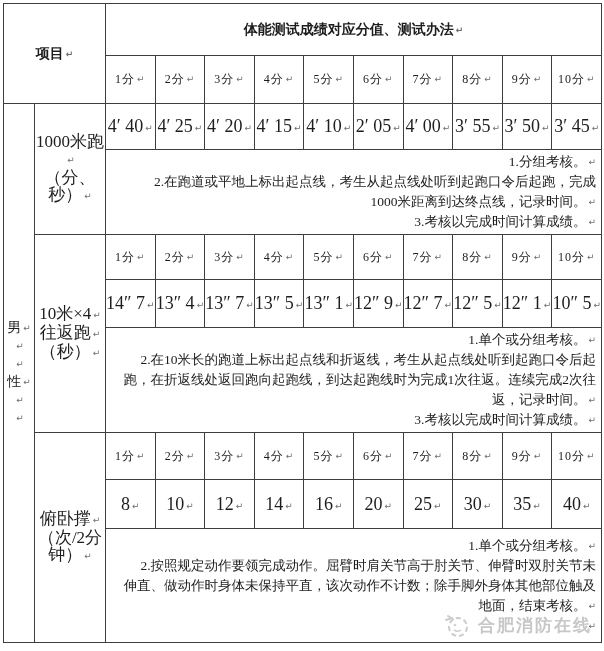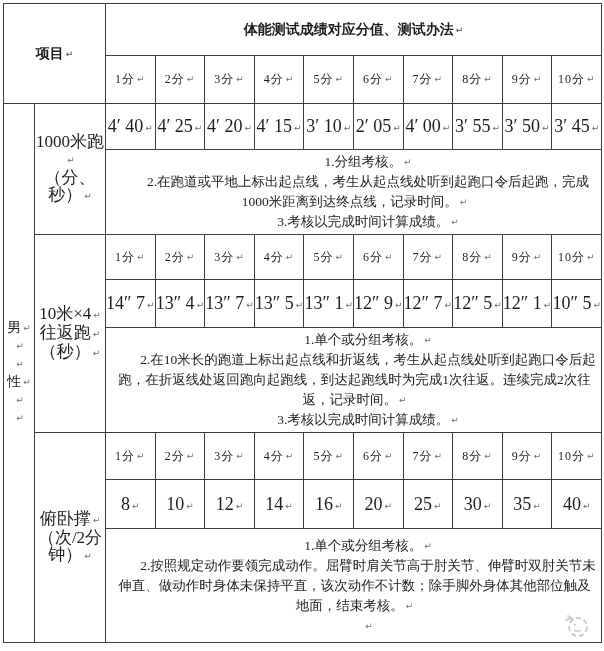--- a/index.html
+++ b/index.html
@@ -15,21 +15,21 @@
     border:1px solid #3e3e3e;text-align:center;vertical-align:middle;
     padding:0;font-size:13px;overflow:hidden;
   }
   td.hdr{font-weight:bold;font-size:14px;}
   td.score{font-size:12px;letter-spacing:1px;}
   td.val{font-size:18px;}
   td.item{font-size:17px;}
   td.item .ln{line-height:17px;}
   td.gender{font-size:14px;}
   td.gender .ln{line-height:17px;}
-  td.instr{text-align:center;vertical-align:middle;padding:2px 5px 2px 7px;}
+  td.instr{text-align:right;vertical-align:middle;padding:2px 5px 2px 7px;}
   td.instr p{margin:0;text-indent:2em;font-size:13.5px;line-height:20px;}
   
   .rm::after{
     content:"\21B5";color:#6e6e6e;font-size:9px;margin-left:2px;
     vertical-align:1px;font-family:"DejaVu Sans",sans-serif;
   }
   .watermark{
     position:absolute;top:610px;right:12px;height:30px;
     display:flex;align-items:center;gap:6px;
     color:#c7c7c7;font-weight:bold;font-size:17px;letter-spacing:2px;
@@ -83,21 +83,21 @@
       <div class="ln rm"></div>
     </td>
     <td rowspan="2" class="item">
       <div class="ln rm">1000米跑</div>
       <div class="ln rm">（分、秒）</div>
     </td>
     <td class="val rm">4′ 40</td>
     <td class="val rm">4′ 25</td>
     <td class="val rm">4′ 20</td>
     <td class="val rm">4′ 15</td>
-    <td class="val rm">3′ 10</td>
+    <td class="val rm">4′ 10</td>
     <td class="val rm">2′ 05</td>
     <td class="val rm">4′ 00</td>
     <td class="val rm">3′ 55</td>
     <td class="val rm">3′ 50</td>
     <td class="val rm">3′ 45</td>
   </tr>
 
   <tr style="height:82px">
     <td colspan="10" class="instr">
       <p class="rm">1.分组考核。</p>
@@ -186,13 +186,14 @@
 </tbody>
   </table>
 
 <div class="watermark">
   <svg width="30" height="30" viewBox="0 0 30 30">
     <circle cx="16" cy="17" r="9" fill="none" stroke="#cccccc" stroke-width="2" stroke-dasharray="5 3"></circle>
     <path d="M4 10 L10 8 M6 6 L11 9" stroke="#cccccc" stroke-width="2" fill="none" stroke-linecap="round"></path>
     <circle cx="13" cy="15" r="1.3" fill="#d2d2d2"></circle>
     <path d="M12 20 q4 2.5 7 0" stroke="#cfcfcf" stroke-width="1.5" fill="none"></path>
   </svg>
+  <span>合肥消防在线</span>
 </div>
 
 </body></html>

